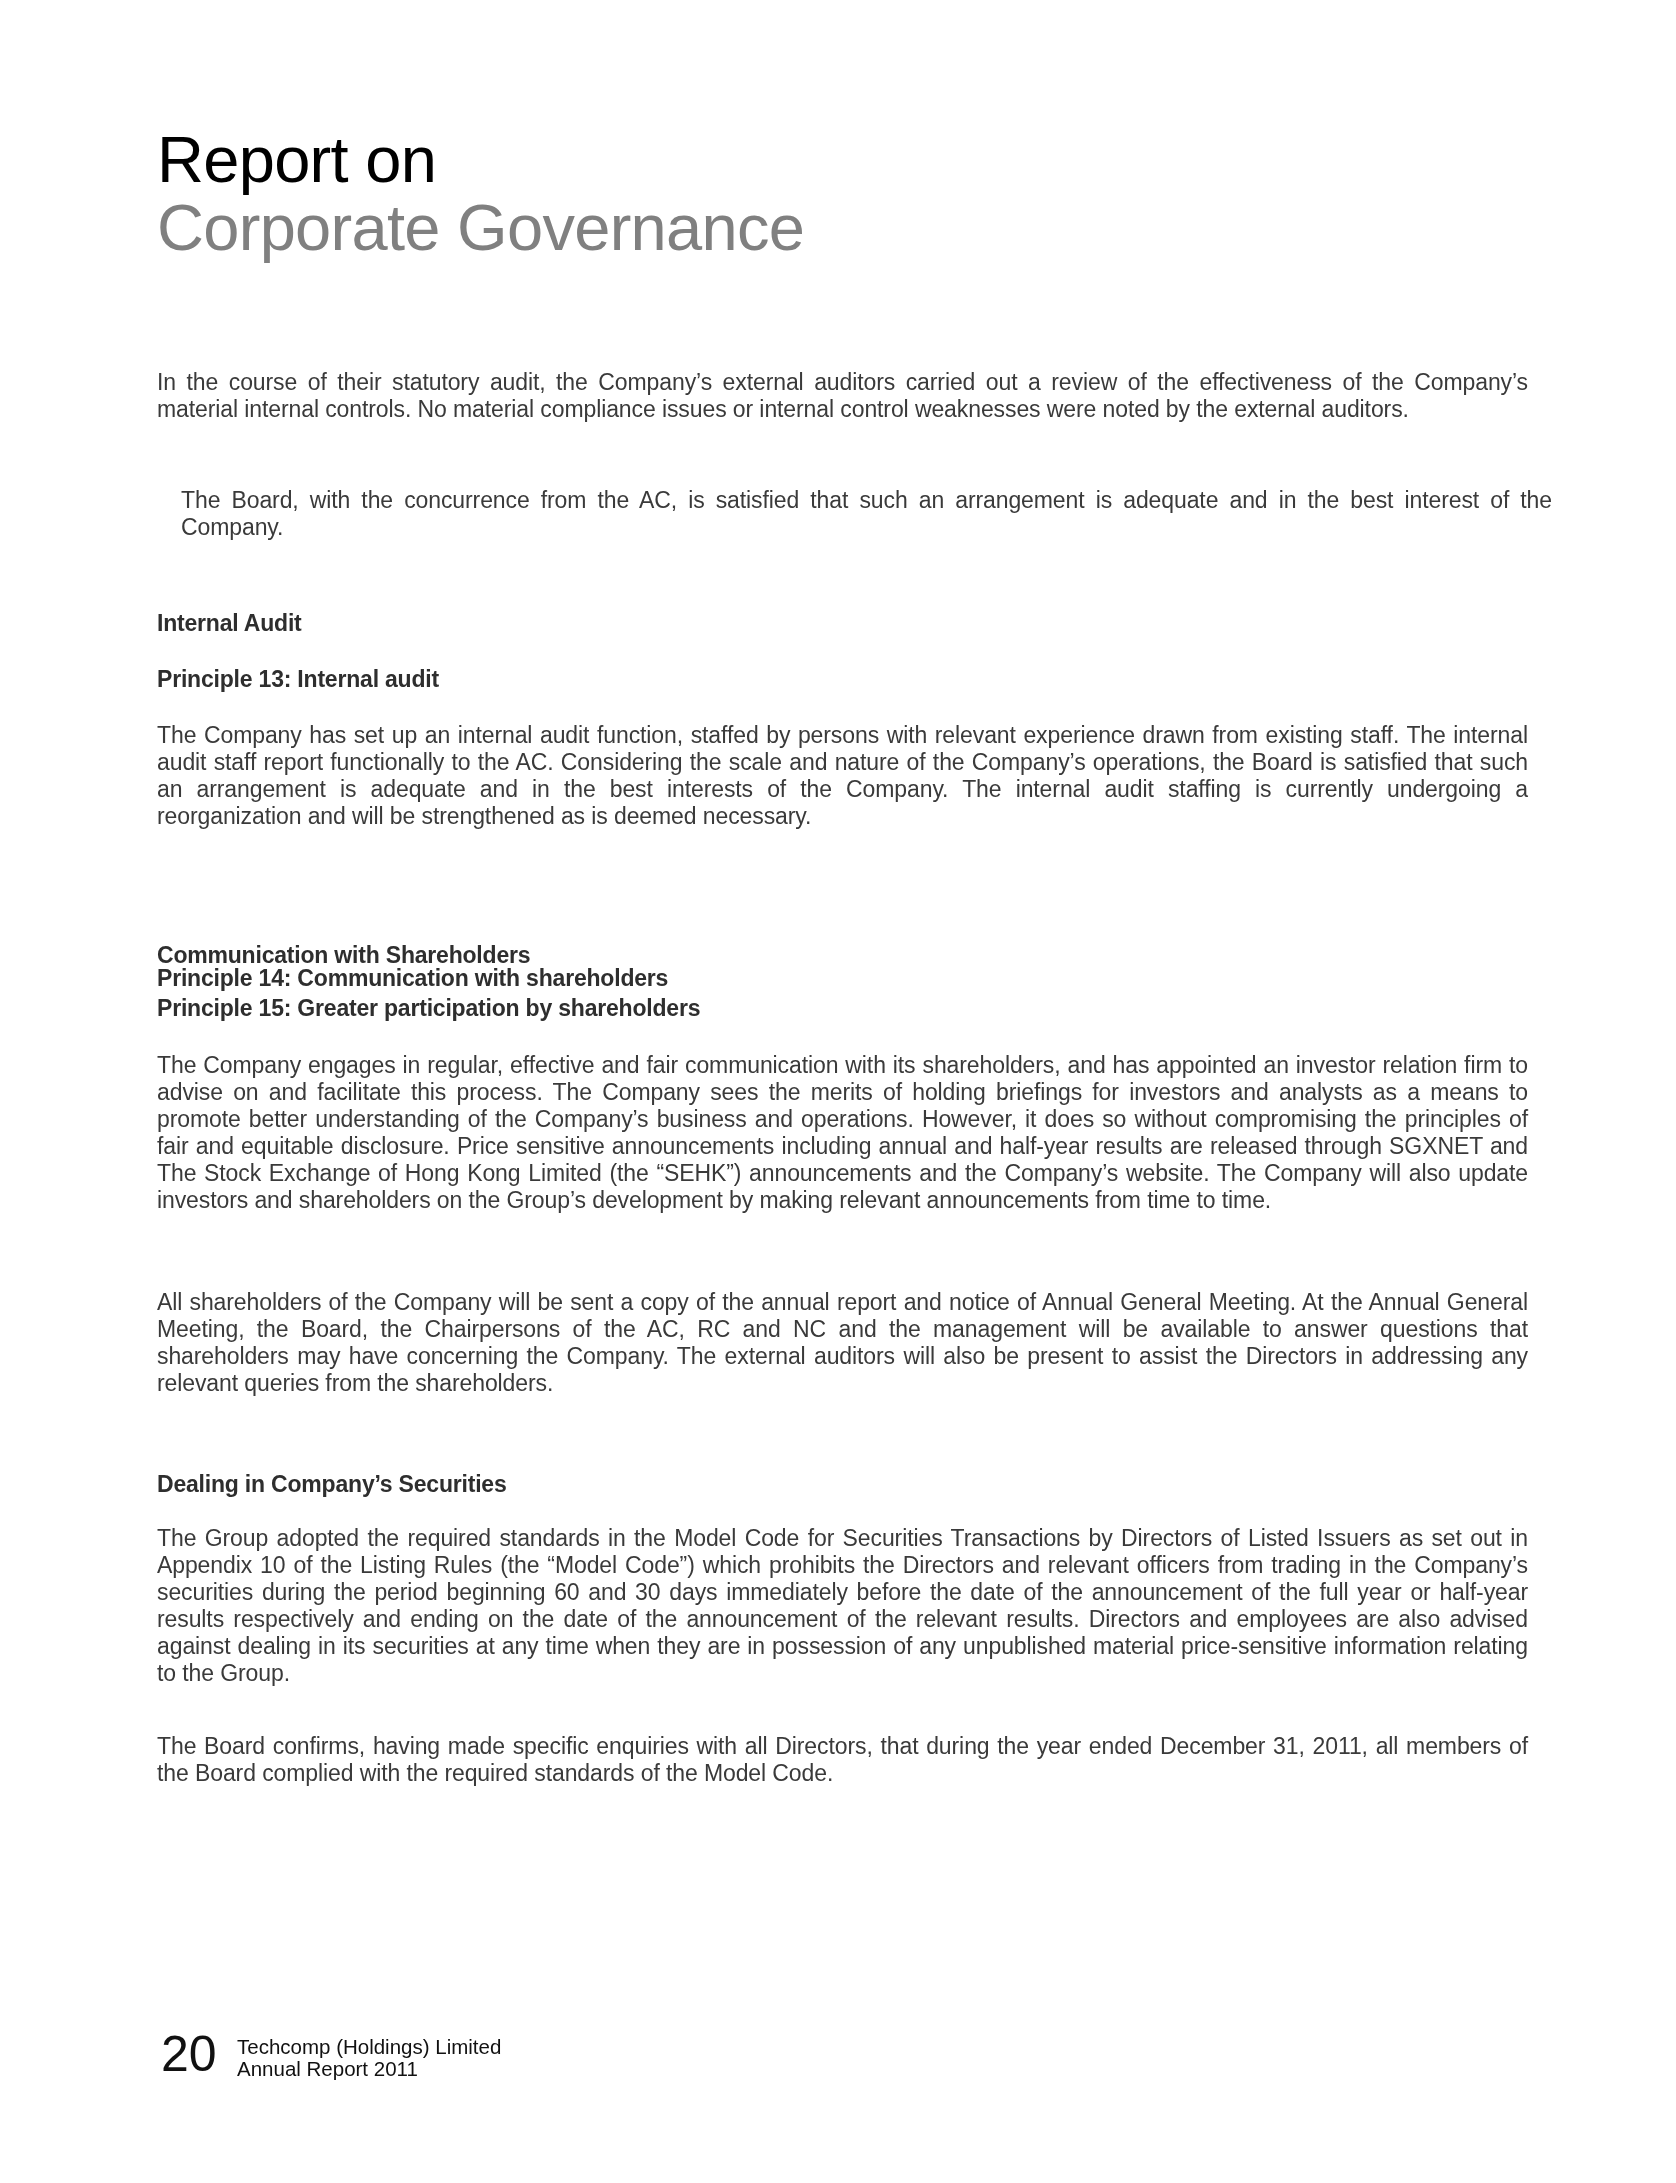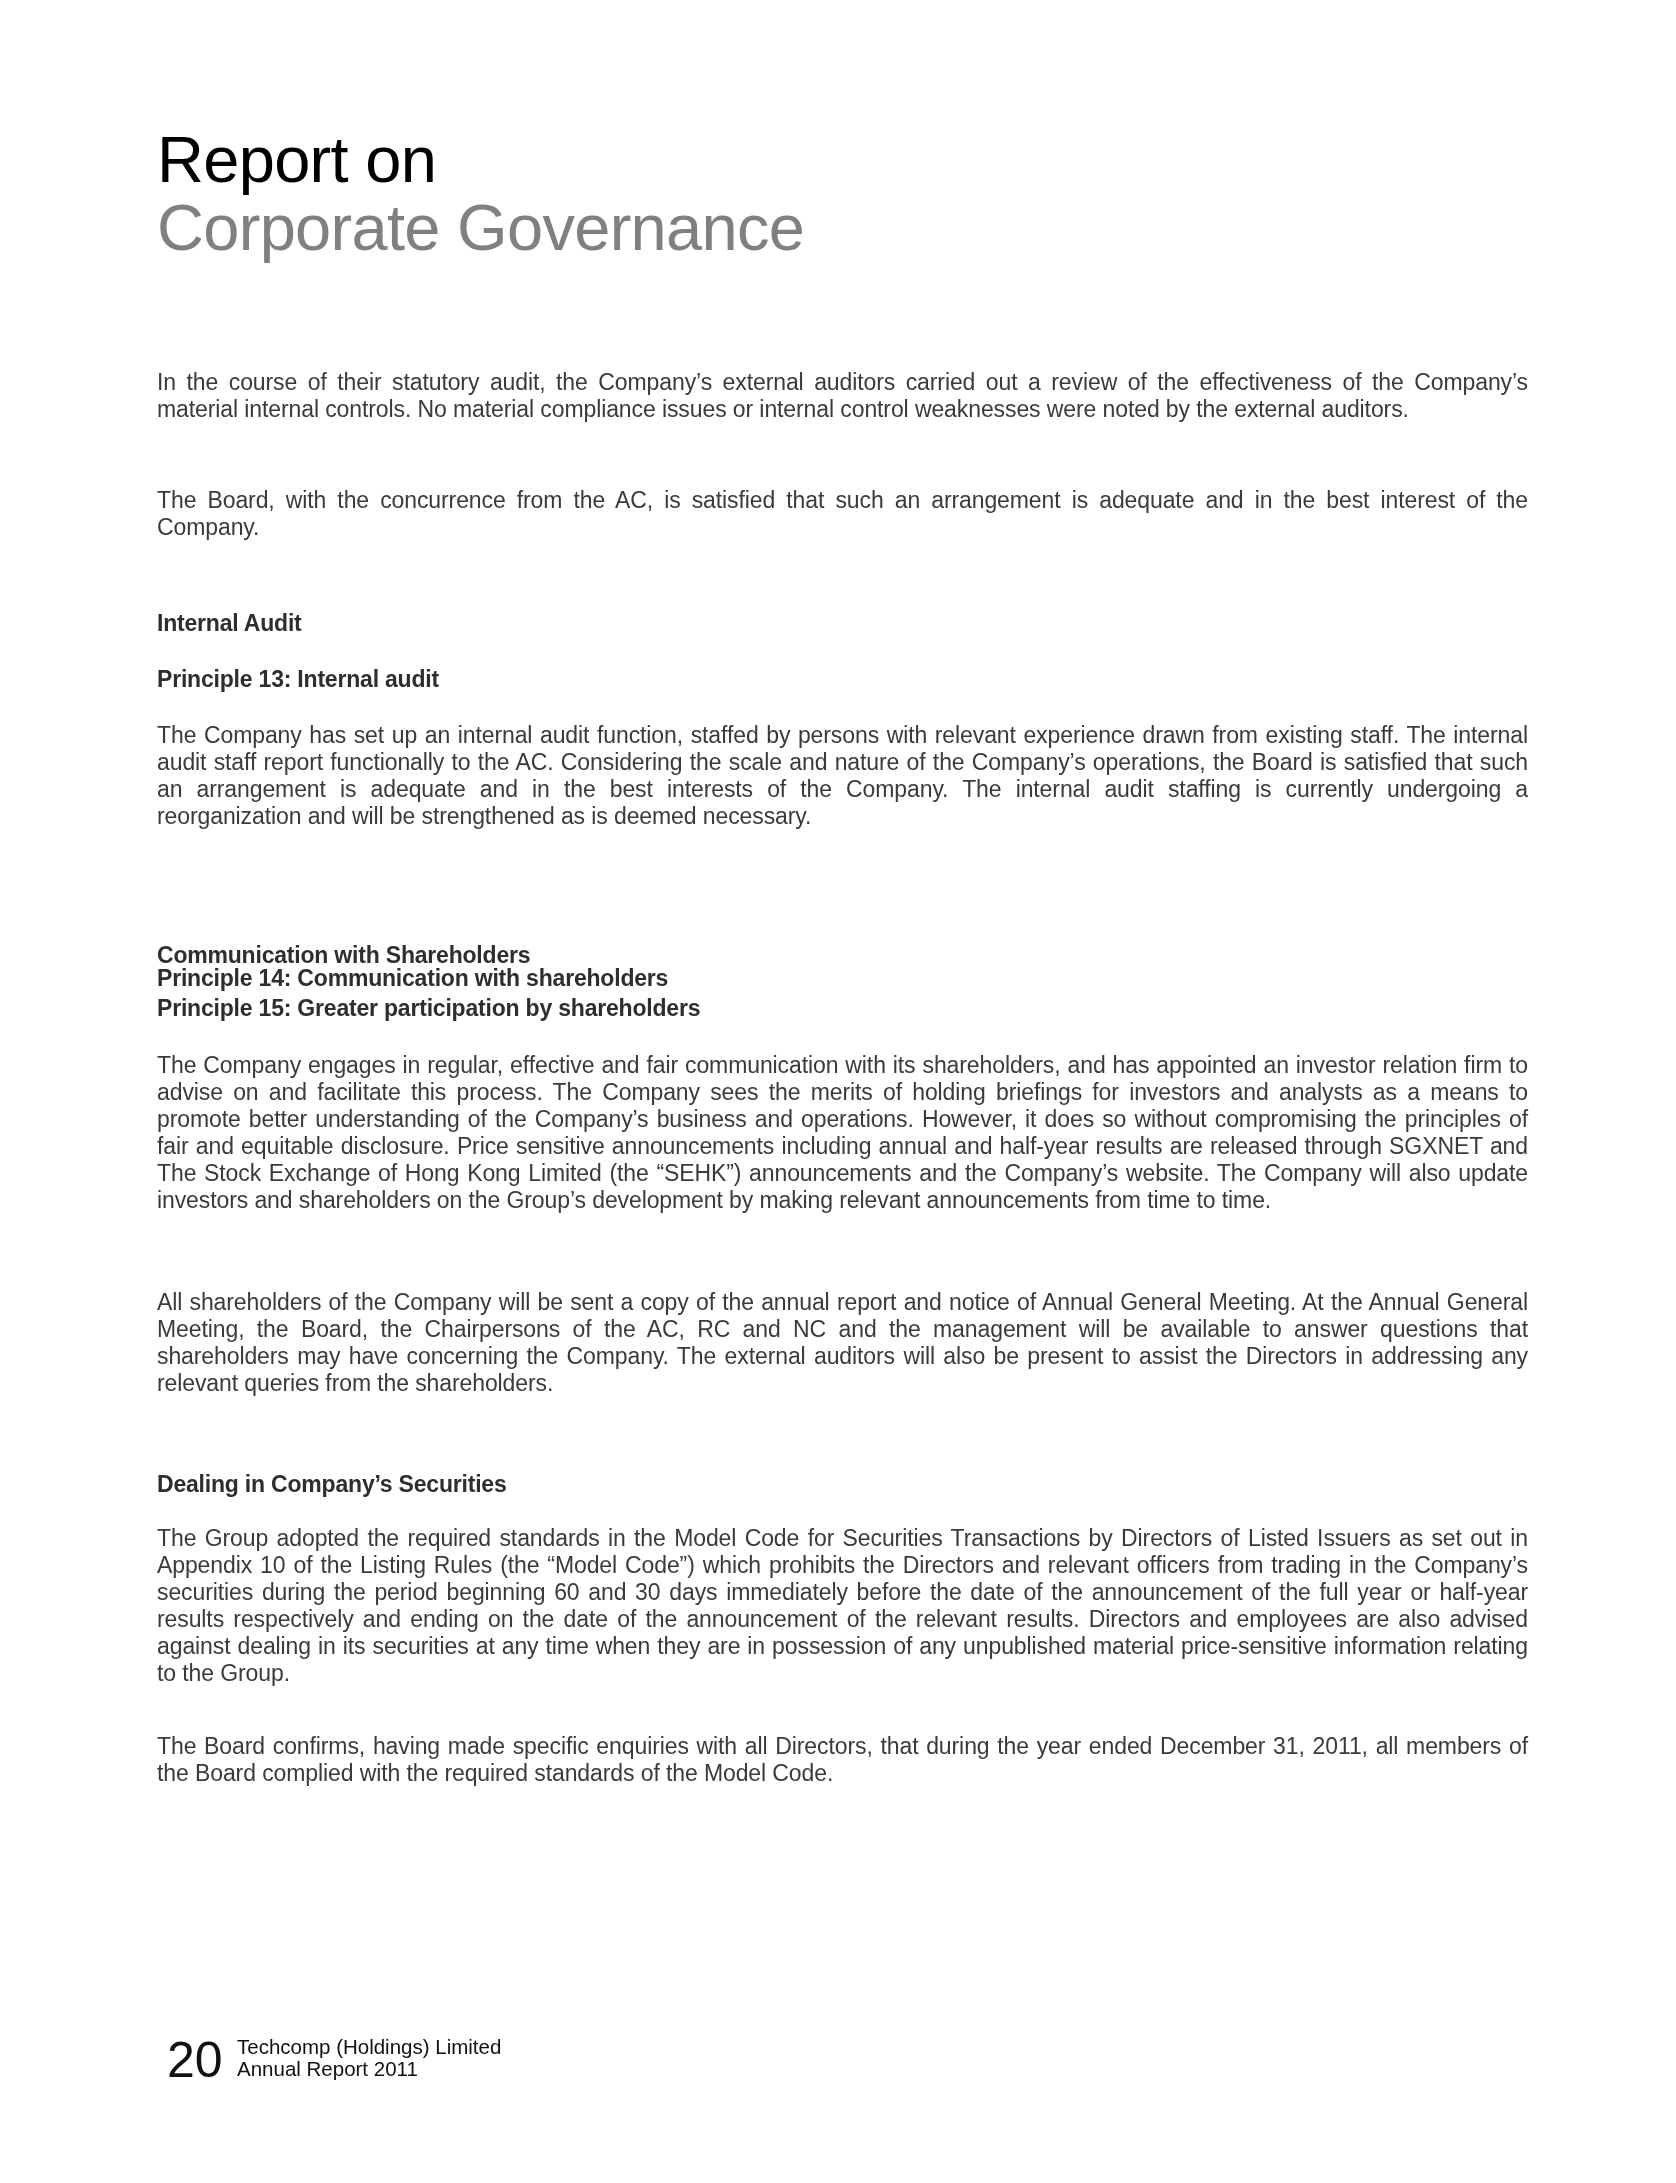--- a/index.html
+++ b/index.html
@@ -18,39 +18,39 @@
   }
   .para {
     font-size: 23px; line-height: 27px; color: #3a3a3a;
     text-align: justify; letter-spacing: -0.1px;
   }
   .heading {
     font-size: 23px; line-height: 30px; color: #2e2e2e; font-weight: bold;
     letter-spacing: -0.2px; white-space: nowrap;
   }
   .footer-num {
-    position: absolute; left: 157px; top: 2025px; margin: 10px;
+    position: absolute; left: 157px; top: 2025px; margin: 4px;
     font-family: "Liberation Sans", sans-serif; font-size: 50px; line-height: 50px; color: #111111;
   }
   .footer-text {
     position: absolute; left: 229px; top: 2028px; margin: 8px;
     font-family: "Liberation Sans", sans-serif; font-size: 20.5px; line-height: 22px; color: #111111;
   }
   .footer-text div { white-space: nowrap; }
 </style>
 </head>
 <body>
 
 <div class="page">
 
   <h1 class="title1">Report on</h1>
   <h1 class="title2">Corporate Governance</h1>
 
   <p class="block para" style="top:369px;">In the course of their statutory audit, the Company’s external auditors carried out a review of the effectiveness of the Company’s material internal controls.  No material compliance issues or internal control weaknesses were noted by the external auditors.</p>
-  <p class="block para" style="top:487px;">The Board, with the concurrence from the AC, is satisfied that such an arrangement is adequate and in the best interest of the Company.</p>
+  <p class="block para" style="top:487px;margin-left:24px;">The Board, with the concurrence from the AC, is satisfied that such an arrangement is adequate and in the best interest of the Company.</p>
 
   <h2 class="block heading" style="top:608px;">Internal Audit</h2>
   <h3 class="block heading" style="top:664px;">Principle 13: Internal audit</h3>
   <p class="block para" style="top:722px;">The Company has set up an internal audit function, staffed by persons with relevant experience drawn from existing staff.  The internal audit staff report functionally to the AC.  Considering the scale and nature of the Company’s operations, the Board is satisfied that such an arrangement is adequate and in the best interests of the Company.  The internal audit staffing is currently undergoing a reorganization and will be strengthened as is deemed necessary.</p>
 
   <h2 class="block heading" style="top:940px;">Communication with Shareholders</h2>
   <h3 class="block heading" style="top:963px;">Principle 14: Communication with shareholders</h3>
   <h3 class="block heading" style="top:993px;">Principle 15: Greater participation by shareholders</h3>
   <p class="block para" style="top:1052px;">The Company engages in regular, effective and fair communication with its shareholders, and has appointed an investor relation firm to advise on and facilitate this process.  The Company sees the merits of holding briefings for investors and analysts as a means to promote better understanding of the Company’s business and operations.  However, it does so without compromising the principles of fair and equitable disclosure.  Price sensitive announcements including annual and half-year results are released through SGXNET and The Stock Exchange of Hong Kong Limited (the “SEHK”) announcements and the Company’s website.  The Company will also update investors and shareholders on the Group’s development by making relevant announcements from time to time.</p>
   <p class="block para" style="top:1289px;">All shareholders of the Company will be sent a copy of the annual report and notice of Annual General Meeting.  At the Annual General Meeting, the Board, the Chairpersons of the AC, RC and NC and the management will be available to answer questions that shareholders may have concerning the Company.  The external auditors will also be present to assist the Directors in addressing any relevant queries from the shareholders.</p>

